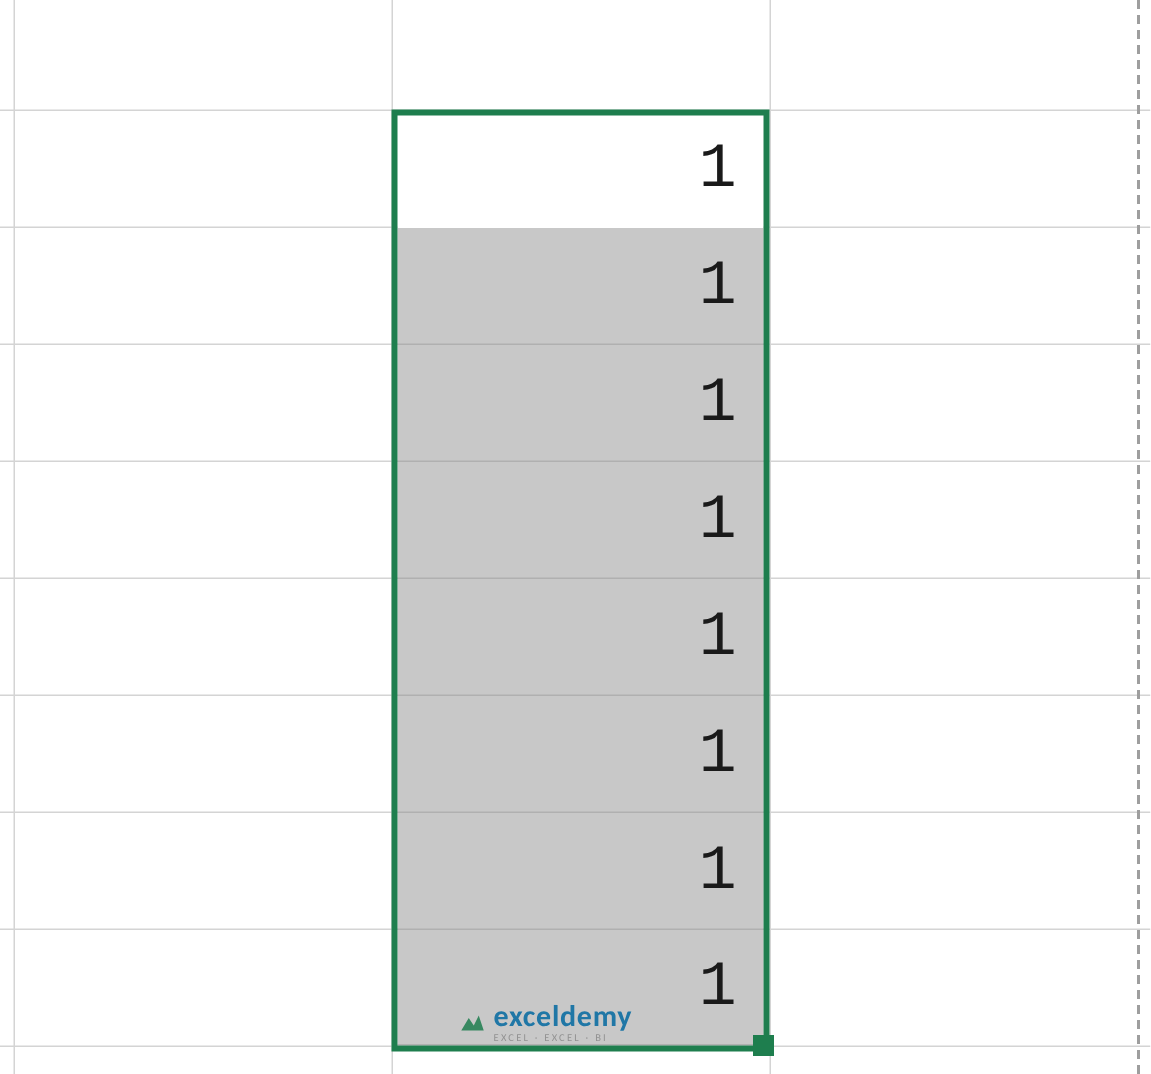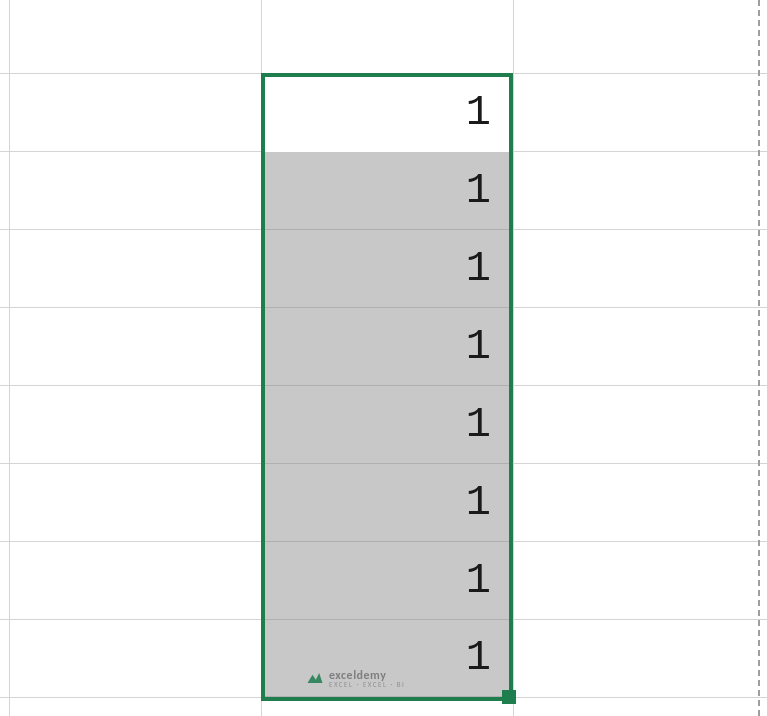--- a/index.html
+++ b/index.html
@@ -94,23 +94,23 @@
     .watermark-icon {
       width: 20px;
       height: 20px;
     }
     .watermark-text {
       display: flex;
       flex-direction: column;
       line-height: 1;
     }
     .watermark-brand {
-      font-size: 12px;
+      font-size: 20px;
       font-weight: 600;
-      color: #737373;
+      color: #0369a1;
       letter-spacing: 0.5px;
     }
     .watermark-tag {
       font-size: 7px;
       color: #888;
       letter-spacing: 1.5px;
     }
   </style>
 </head>
 <body>

